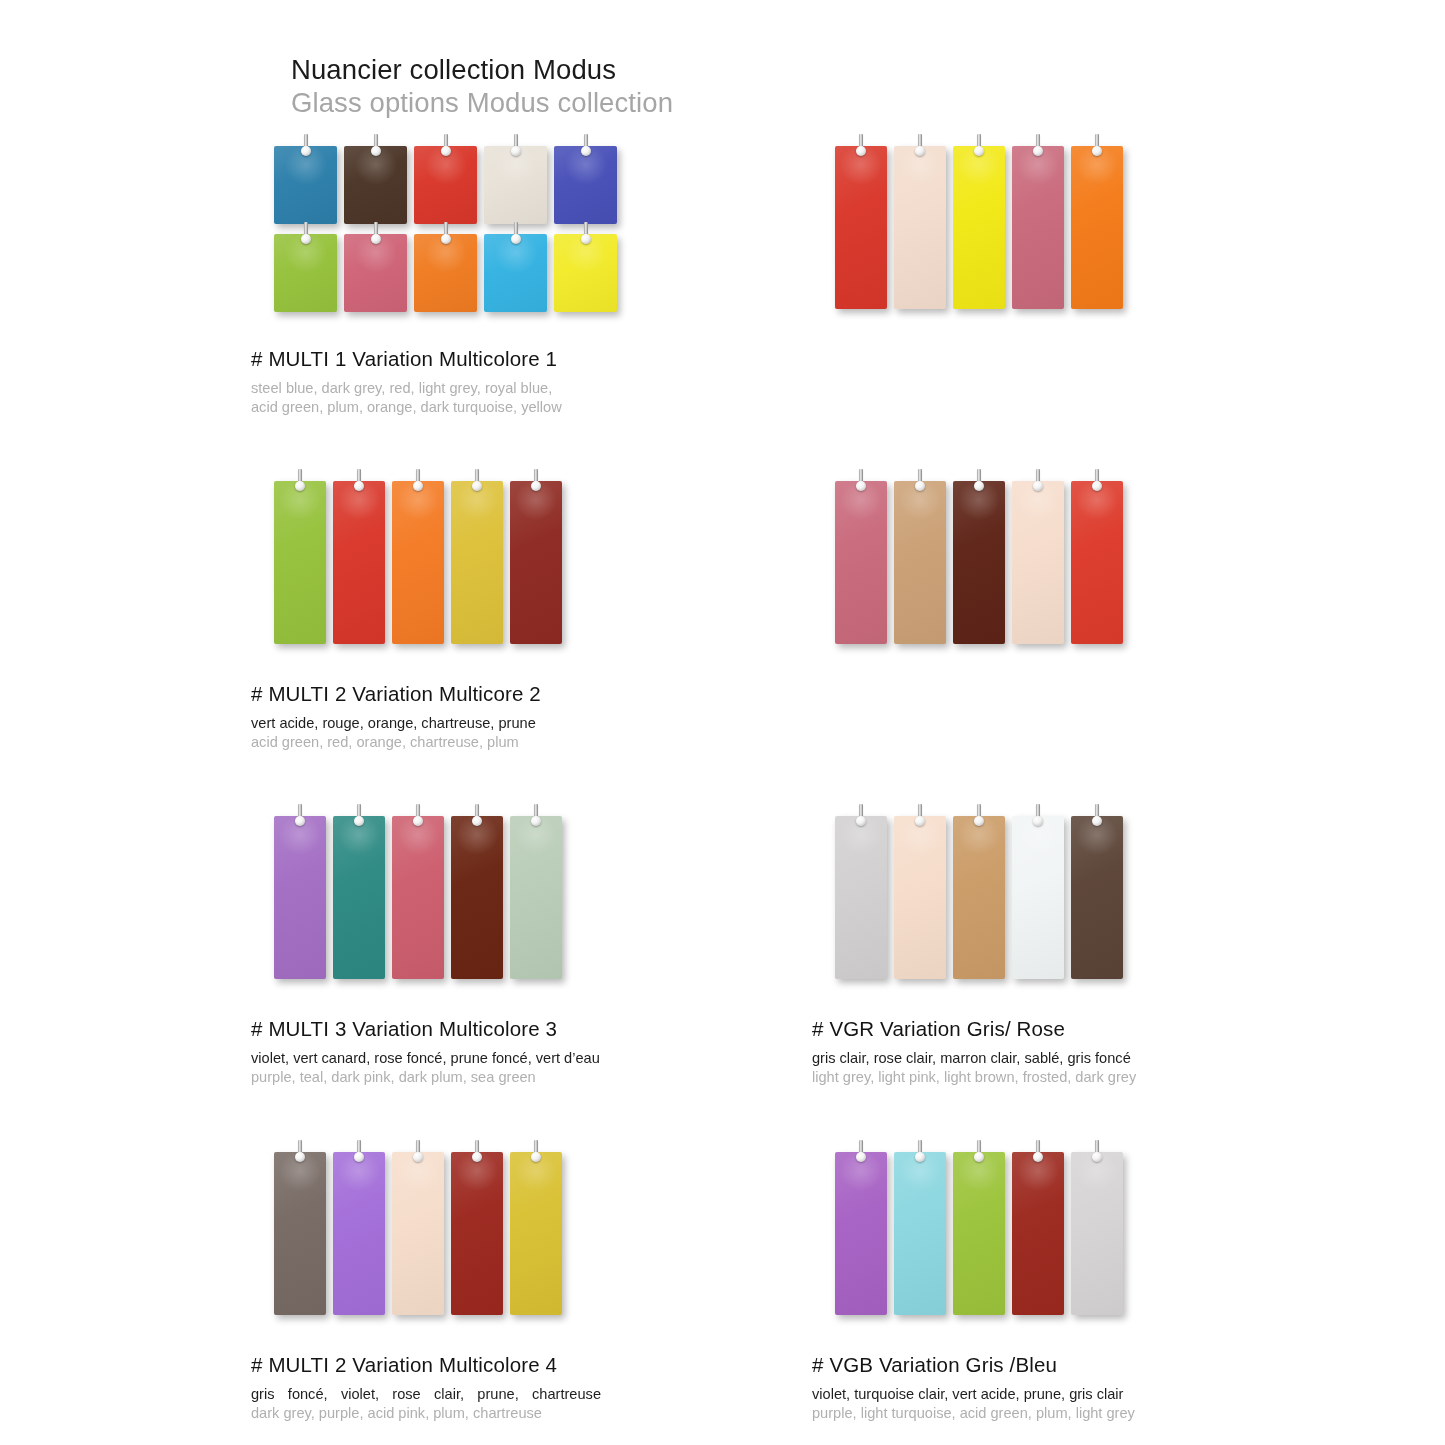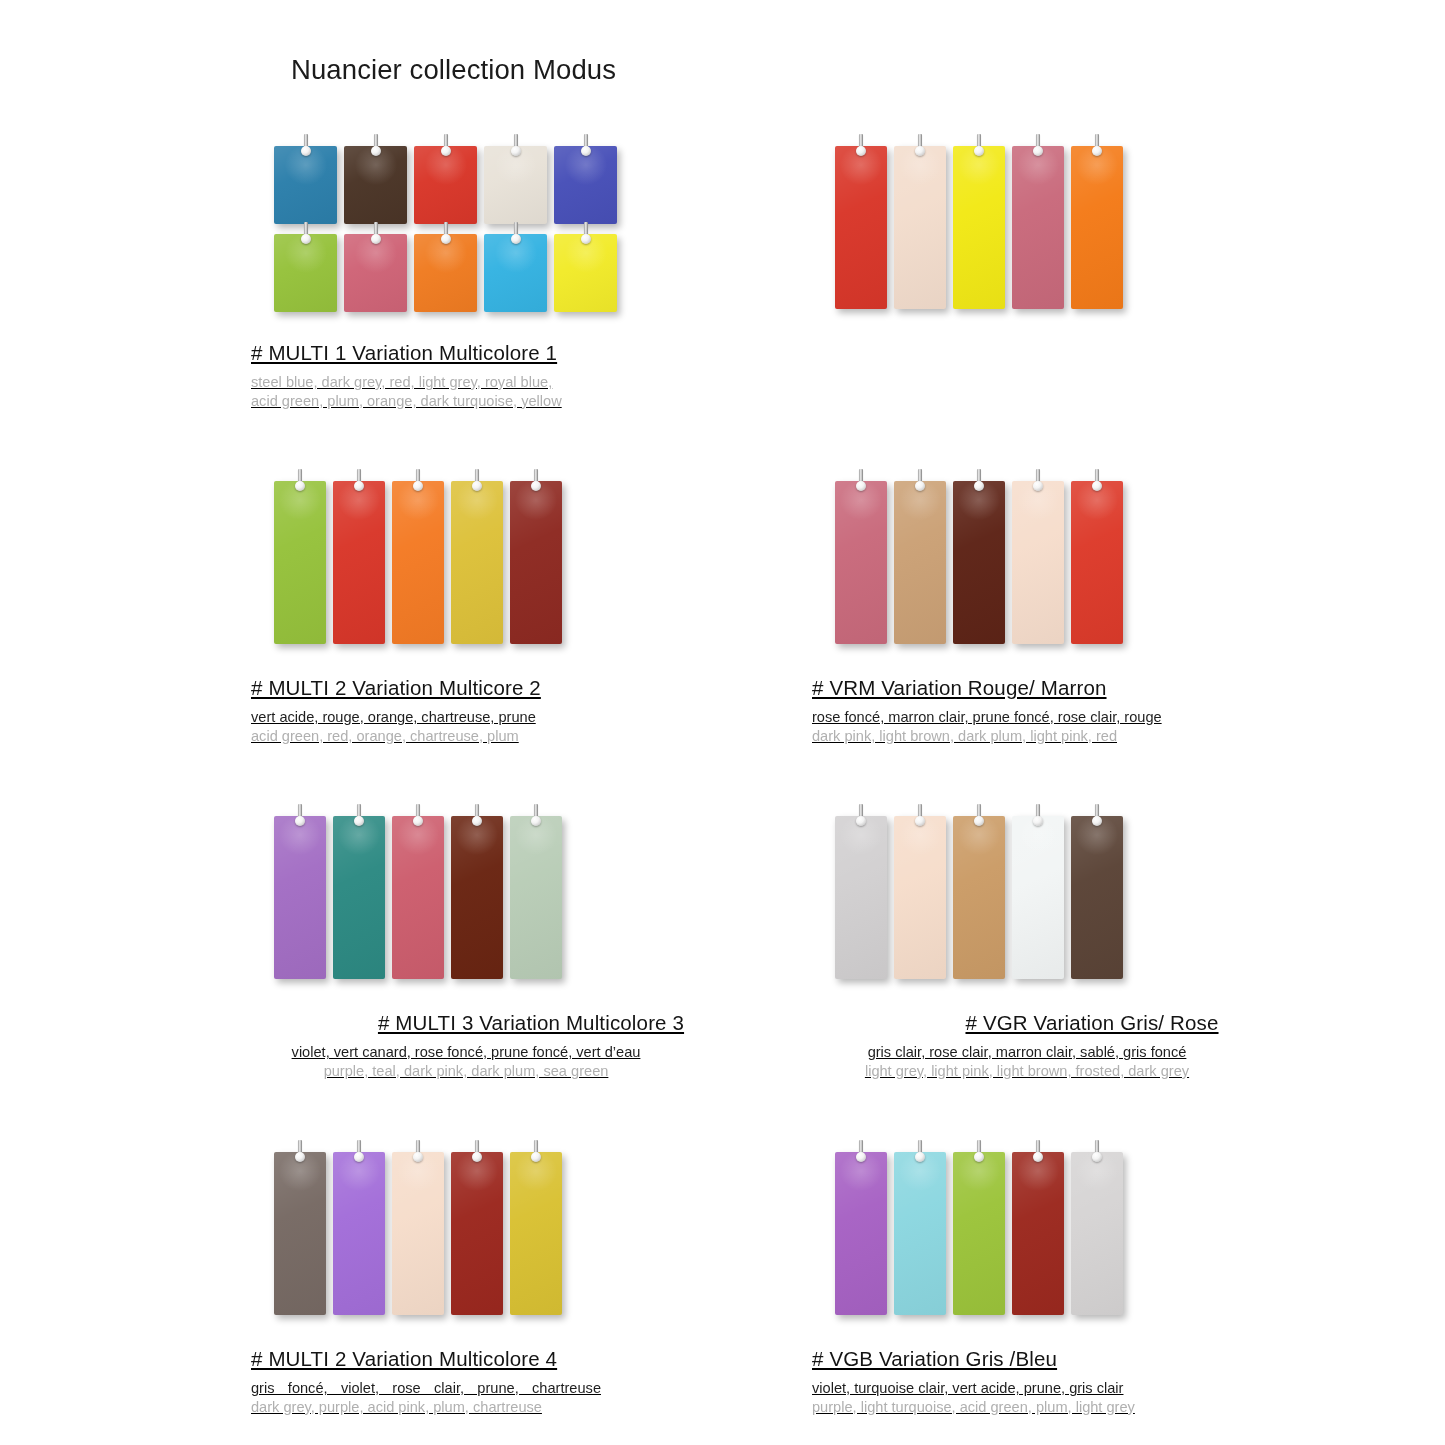--- a/index.html
+++ b/index.html
@@ -48,21 +48,21 @@
     left: 0; top: 0;
     width: 1445px; height: 1445px;
   }
   .group {
     position: absolute;
   }
   .group.col-left  { left: 251px;  width: 560px; }
   .group.col-right { left: 812px;  width: 560px; }
   .group.row-1 { top: 146px; }
   .group.row-2 { top: 481px; }
-  .group.row-3 { top: 816px; text-align: center; }
+  .group.row-3 { top: 816px; }
   .group.row-4 { top: 1152px; }
 
   
   .rack {
     position: relative;
     display: flex;
     gap: 7px;
     align-items: flex-start;
     padding-left: 23px;
     height: 175px;
@@ -138,21 +138,21 @@
     left: 50%;
     transform: translateX(-50%);
     width: 44px;
     height: 42px;
     border-radius: 50%;
     background: radial-gradient(ellipse at center, rgba(255,255,255,0.20) 0%, rgba(255,255,255,0.0) 68%);
     pointer-events: none;
   }
 
   
-  .caption { margin-top: 20px; text-decoration: underline; }
+  .caption { margin-top: 26px; }
   .caption-title {
     font-size: 20.5px;
     font-weight: 400;
     color: #141414;
     letter-spacing: 0.15px;
     white-space: nowrap;
     margin-bottom: 8px;
   }
   .caption-fr {
     font-size: 14.6px;
@@ -169,20 +169,21 @@
   .col-right .caption-fr,
   .col-right .caption-en { max-width: 420px; }
   .caption-fr.justify { text-align: justify; text-align-last: justify; width: 350px; }
   .caption-fr.wide, .caption-en.wide { max-width: 430px; }
 </style>
 </head>
 <body>
 
 <div class="page-header">
   <div class="title-fr">Nuancier collection Modus</div>
+  <div class="title-en">Glass options Modus collection</div>
 </div>
 
 <div class="groups">
 
   <div class="group col-left row-1">
     <div class="rack two-rows">
         <div class="row">
           <div class="swatch small" title="bleu acier / steel blue" style="background: rgb(44, 127, 171);">
             <div class="pin-glow"></div>
             <div class="pin">
@@ -382,25 +383,20 @@
           </div>
         </div>
         <div class="swatch tall" title="rouge / red" style="background: rgb(221, 59, 43);">
           <div class="pin-glow"></div>
           <div class="pin">
             <div class="stem"></div>
             <div class="head"></div>
           </div>
         </div>
       </div>
-    <div class="caption">
-      <div class="caption-title"># VRM Variation Rouge/ Marron</div>
-      <div class="caption-fr wide">rose foncé, marron clair, prune foncé, rose clair, rouge</div>
-      <div class="caption-en wide">dark pink, light brown, dark plum, light pink, red</div>
-    </div>
   </div>
 
   <div class="group col-left row-3">
     <div class="rack">
         <div class="swatch tall" title="violet / purple" style="background: rgb(163, 110, 196);">
           <div class="pin-glow"></div>
           <div class="pin">
             <div class="stem"></div>
             <div class="head"></div>
           </div>

